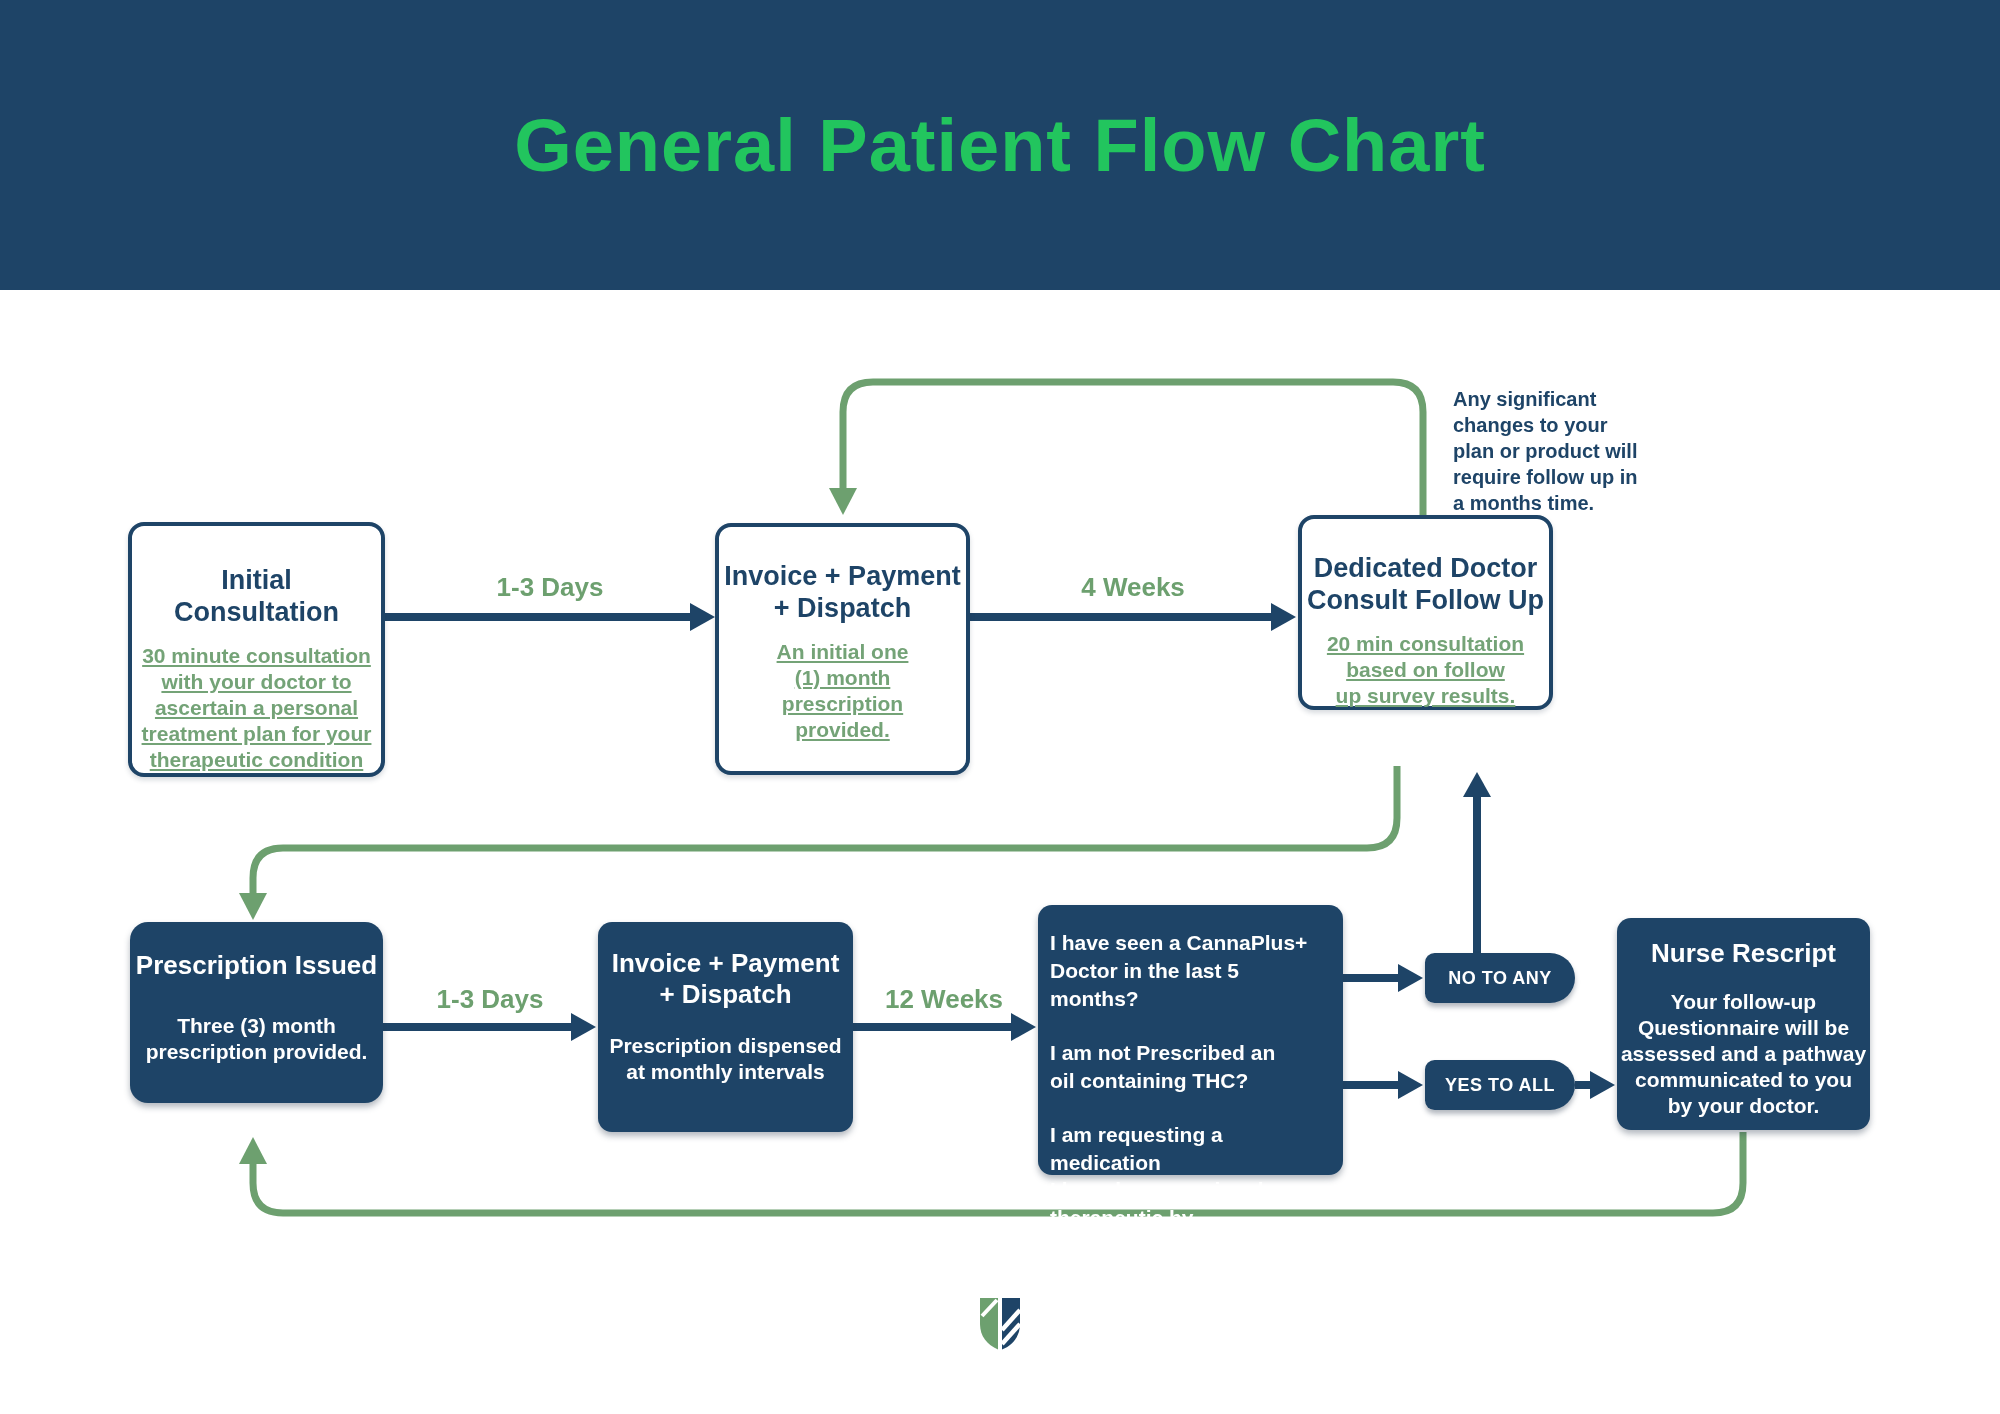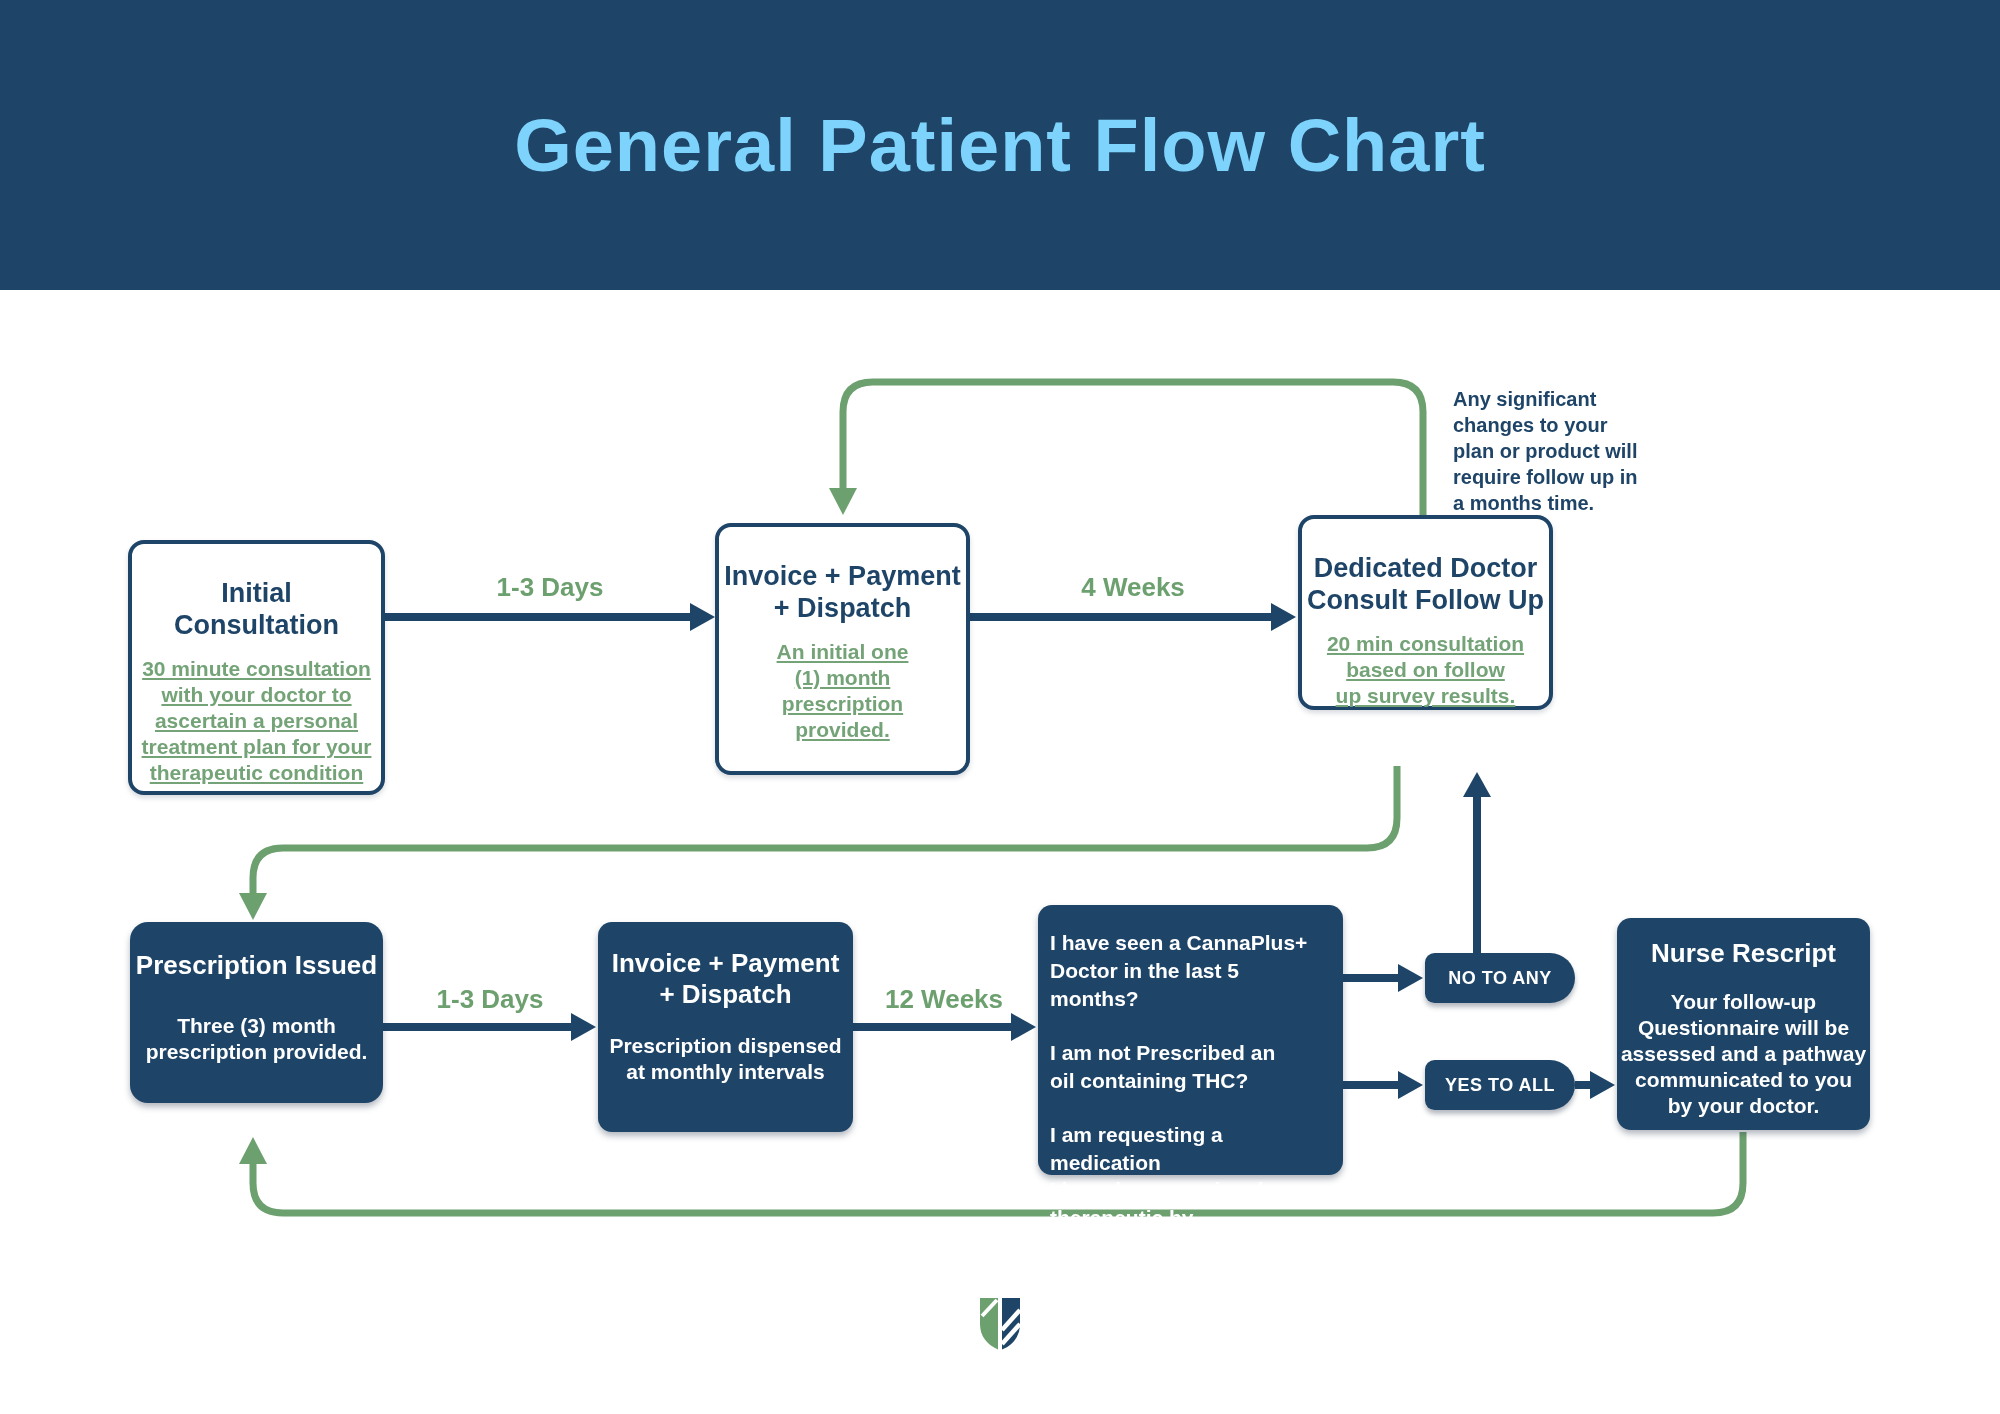--- a/index.html
+++ b/index.html
@@ -13,21 +13,21 @@
     position:relative;width:2000px;height:1414px;overflow:hidden;
     background:var(--background);
     font-family:"Liberation Sans", sans-serif;
   }
   .header{
     position:absolute;left:0;top:0;width:2000px;height:290px;
     background:var(--navy);
     display:flex;align-items:center;justify-content:center;
   }
   .header h1{
-    margin:0;color:#7dd3fc;font-size:74px;font-weight:bold;letter-spacing:1px;
+    margin:0;color:#22c55e;font-size:74px;font-weight:bold;letter-spacing:1px;
     white-space:pre-line;
   }
   .connectors{position:absolute;left:0;top:0;pointer-events:none;}
   .node{
     position:absolute;box-sizing:border-box;
     display:flex;flex-direction:column;align-items:center;text-align:center;
   }
   .node--outline{
     background:#fff;border:4px solid var(--navy);border-radius:16px;
     box-shadow:0 3px 5px rgba(40,55,75,.18);
@@ -39,21 +39,21 @@
   }
   .node__title{
     font-weight:bold;white-space:pre-line;line-height:1.18;margin:0 0 14px 0;
   }
   .node--outline .node__title{color:var(--navy);font-size:27px;}
   .node--solid .node__title{font-size:26px;}
   .node__body{
     font-weight:bold;white-space:pre-line;line-height:1.24;font-size:21px;margin:0;
   }
   .node--outline .node__body{color:var(--green_text);text-decoration:underline;}
-  #node-initial{left:128px;top:540px;width:257px;height:255px;}
+  #node-initial{left:128px;top:522px;width:257px;height:255px;justify-content:flex-end;}
   #node-invoice1{left:715px;top:523px;width:255px;height:252px;}
   #node-doctor{left:1298px;top:515px;width:255px;height:195px;}
   #node-prescription{left:130px;top:922px;width:253px;height:181px;padding-top:28px;border-radius:18px;}
   #node-prescription .node__title{margin-bottom:32px;}
   #node-invoice2{left:598px;top:922px;width:255px;height:210px;padding-top:26px;}
   #node-invoice2 .node__title{margin-bottom:24px;}
   #node-questions{
     left:1038px;top:905px;width:305px;height:270px;
     align-items:flex-start;text-align:left;padding:24px 16px 0 12px;
   }

